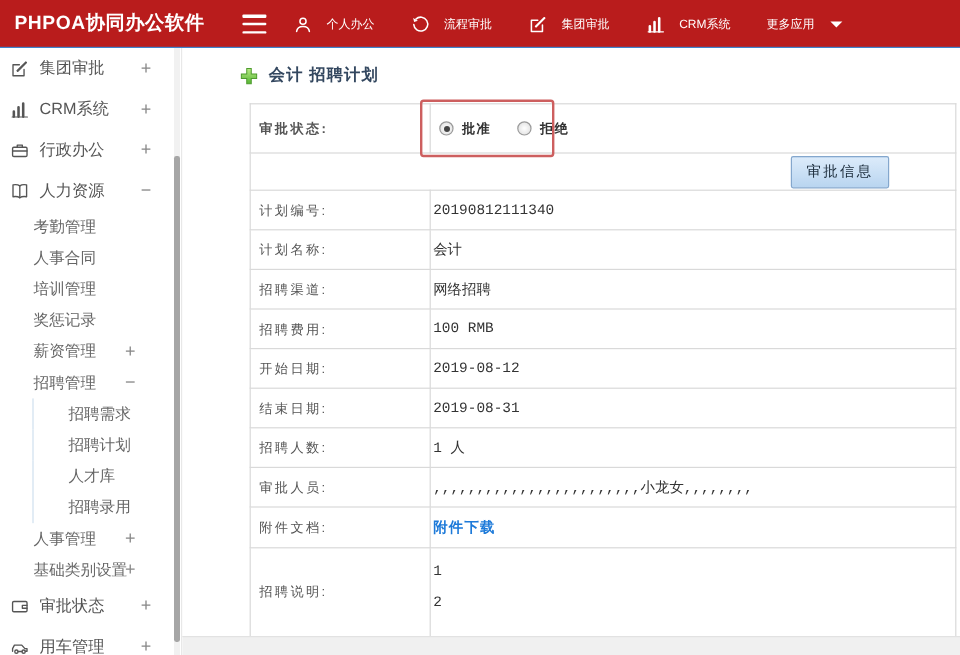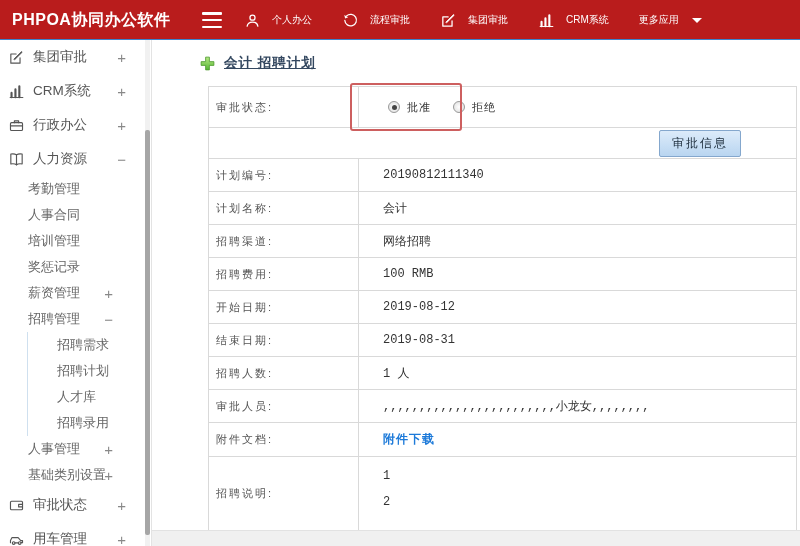--- a/index.html
+++ b/index.html
@@ -45,31 +45,31 @@
   .lvl0 .sb-expander { right:20px; }
   .lvl1 .sb-expander { right:33px; }
   .sb-scrollbar { position:absolute; right:1px; top:0; width:5px; height:100%;
     background:#f1f1f1; }
   .sb-thumb { position:absolute; left:0; top:90px; width:5px; height:405px;
     background:#a6a6a6; border-radius:2px; }
 
   
   .main { position:relative; flex:1; background:#fff; }
   .title-row { height:46px; display:flex; align-items:center; padding-left:48px; gap:9px; }
-  .page-title { font-size:13.5px; font-weight:bold; color:#33475f; letter-spacing:1px;text-decoration:underline; }
+  .page-title { font-size:13.5px; font-weight:bold; color:#33475f; letter-spacing:1px; }
   .plus-icon svg { width:15px; height:15px; display:block; }
 
   table.detail { border-collapse:collapse; margin-left:56px; width:589px;
     table-layout:fixed; }
   table.detail td { border:1px solid #d9d9d9; vertical-align:middle; }
   td.lbl { width:150px; padding-left:7px; font-size:11px; color:#555;
     letter-spacing:2px; }
-  td.val { padding-left:24px; font-size:12px; color:#333;
+  td.val { padding-left:2px; font-size:12px; color:#333;
     font-family:"Liberation Mono","DejaVu Sans Mono",monospace; }
-  tr.r-status td { height:41px; }
+  tr.r-status td { height:41px;font-weight:bold; }
   tr.r-btn td { height:31px; }
   tr.r-std td { height:33px; }
   tr.r-attach td { height:34px; }
   tr.r-desc td { height:74px; }
   td.val.multiline { white-space:pre-line; line-height:26px; padding-top:6px;
     vertical-align:top; }
   td.val a { color:#1d7ad9; font-weight:bold; text-decoration:none; letter-spacing:1px; }
 
   .radio-group { display:flex; align-items:center; gap:22px; padding-left:5px; }
   .radio-opt { display:flex; align-items:center; gap:7px; font-size:11px;

